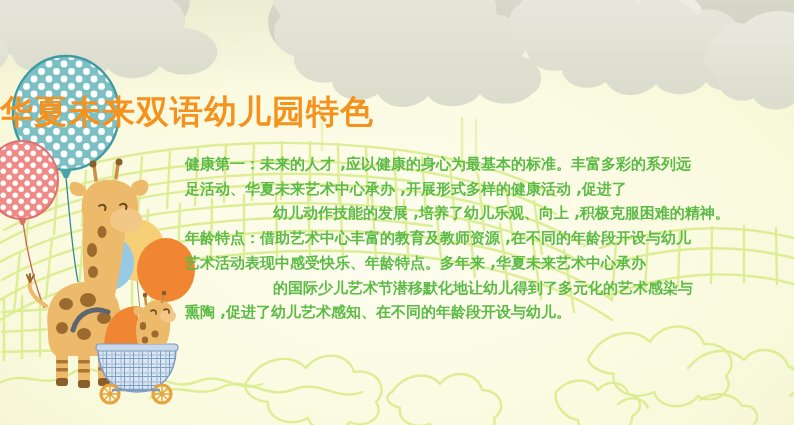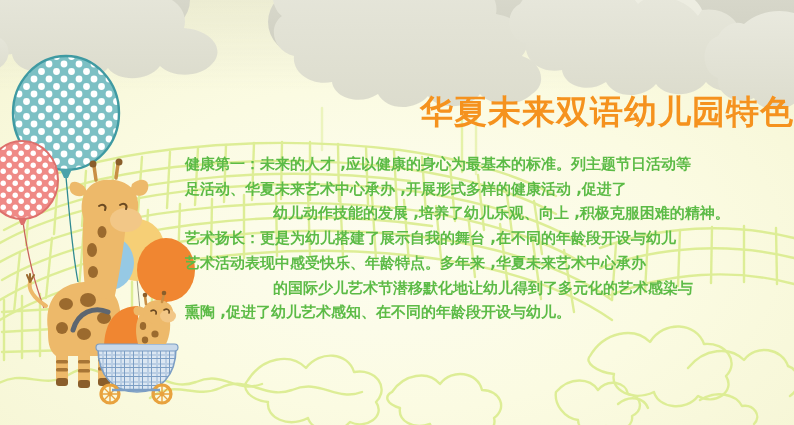--- a/index.html
+++ b/index.html
@@ -18,21 +18,21 @@
   .bg-art{position:absolute;inset:0;pointer-events:none;}
   .bg-art svg{display:block;width:794px;height:425px;}
 
   
   .clouds{position:absolute;top:0;left:0;width:794px;height:115px;pointer-events:none;}
   .clouds svg{display:block;width:794px;height:115px;}
 
   
   .title{
     position:absolute;top:92px;left:0;width:794px;
-    text-align:right;
+    text-align:left;
     font-size:33px;line-height:40px;font-weight:bold;
     color:#f5921e;
     letter-spacing:1px;
     white-space:nowrap;
   }
 
   
   .body-copy{
     position:absolute;top:152px;left:185px;width:600px;
     color:#5cbb46;
@@ -397,22 +397,22 @@
           <ellipse cx="155" cy="334" rx="3.6" ry="3.6"></ellipse>
           <ellipse cx="145" cy="340" rx="3.2" ry="3.4"></ellipse>
         </g>
       </g>
     </svg>
   </div>
 
   <div class="title">华夏未来双语幼儿园特色</div>
 
   <div class="body-copy">
-    <span class="ln">健康第一：未来的人才 ,应以健康的身心为最基本的标准。列主题节日活动等</span>
+    <span class="ln">健康第一：未来的人才 ,应以健康的身心为最基本的标准。丰富多彩的系列远</span>
     <span class="ln">足活动、华夏未来艺术中心承办 ,开展形式多样的健康活动 ,促进了</span>
     <span class="ln ind">幼儿动作技能的发展 ,培养了幼儿乐观、向上 ,积极克服困难的精神。</span>
-    <span class="ln">艺术扬长：更是为幼儿搭建了展示自我的舞台 ,在不同的年龄段开设与幼儿</span>
+    <span class="ln">年龄特点：借助艺术中心丰富的教育及教师资源 ,在不同的年龄段开设与幼儿</span>
     <span class="ln">艺术活动表现中感受快乐、年龄特点。多年来 ,华夏未来艺术中心承办</span>
     <span class="ln ind">的国际少儿艺术节潜移默化地让幼儿得到了多元化的艺术感染与</span>
     <span class="ln">熏陶 ,促进了幼儿艺术感知、在不同的年龄段开设与幼儿。</span>
   </div>
 
 </div>
 
 </body></html>

